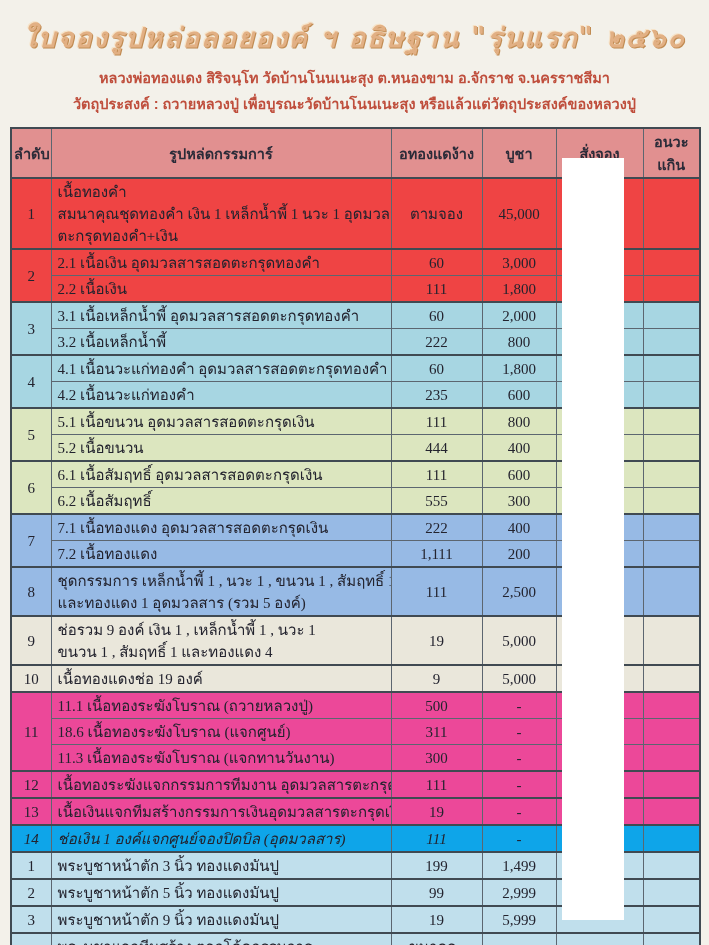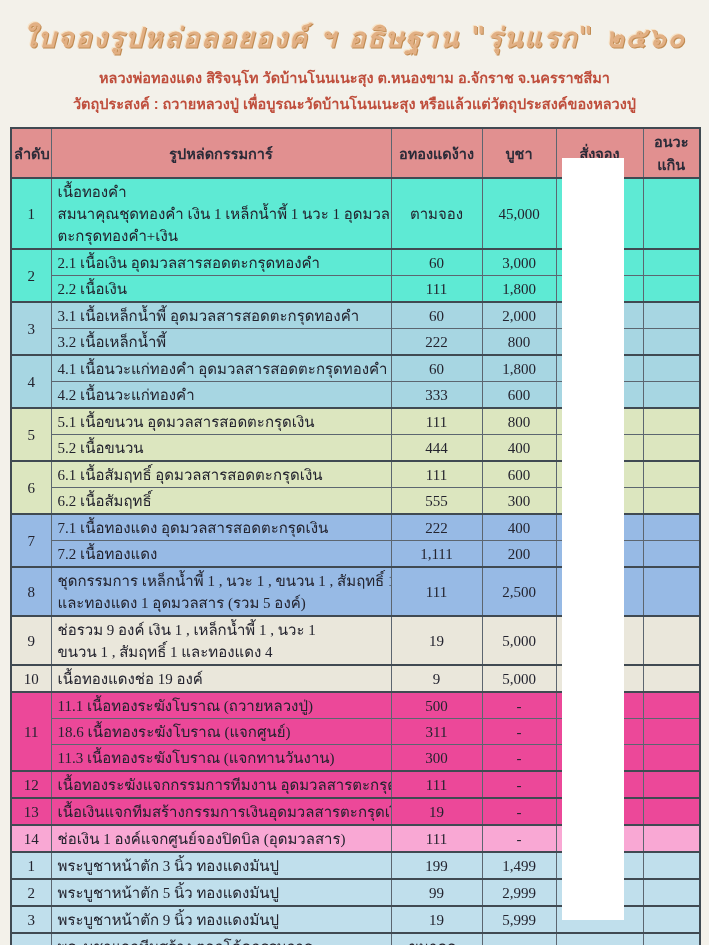--- a/index.html
+++ b/index.html
@@ -49,27 +49,27 @@
     overflow:hidden;white-space:nowrap;
   }
   td.c-no{text-align:center;padding:1.5px 1px;}
   td.c-desc{text-align:left;}
   td.c-qty,td.c-price,td.c-order,td.c-amount{text-align:center;}
   .redaction{
     position:absolute;left:562px;top:158px;width:62px;height:762px;
     background:#ffffff;z-index:5;
   }
 </style>
-<style>tbody.cream td{background:#5eead4;}
+<style>tbody.cream td{background:#ef4444;}
 tbody.cream2 td{background:#eae7db;}
 tbody.blue1 td{background:#a7d6e2;}
 tbody.green1 td{background:#dce6bf;}
 tbody.blue2 td{background:#97bae5;}
 tbody.green2 td{background:#ec4899;}
-tbody.pink td{background:#f9a8d4;}
+tbody.pink td{background:#0ea5e9;font-style:italic;}
 tbody.blue3 td{background:#c0dfec;}</style></head>
 <body>
 
 <div class="sheet">
 
   <div class="script-title">ใบจองรูปหล่อลอยองค์ ฯ อธิษฐาน "รุ่นแรก" ๒๕๖๐</div>
   <div class="sub l1">หลวงพ่อทองแดง  สิริจนฺโท  วัดบ้านโนนเนะสุง ต.หนองขาม อ.จักราช  จ.นครราชสีมา</div>
   <div class="sub l2">วัตถุประสงค์ : ถวายหลวงปู่ เพื่อบูรณะวัดบ้านโนนเนะสุง หรือแล้วแต่วัตถุประสงค์ของหลวงปู่</div>
 
   <table class="order">
@@ -143,21 +143,21 @@
         <tr>
           <td rowspan="2" class="c-no">4</td>
           <td class="c-desc">4.1 เนื้อนวะแก่ทองคำ อุดมวลสารสอดตะกรุดทองคำ</td>
           <td class="c-qty">60</td>
           <td class="c-price">1,800</td>
           <td class="c-order"></td>
           <td class="c-amount"></td>
         </tr>
         <tr>
           <td class="c-desc">4.2 เนื้อนวะแก่ทองคำ</td>
-          <td class="c-qty">333</td>
+          <td class="c-qty">235</td>
           <td class="c-price">600</td>
           <td class="c-order"></td>
           <td class="c-amount"></td>
         </tr>
       </tbody>
       <tbody class="green1">
         <tr>
           <td rowspan="2" class="c-no">5</td>
           <td class="c-desc">5.1 เนื้อขนวน อุดมวลสารสอดตะกรุดเงิน</td>
           <td class="c-qty">111</td>

